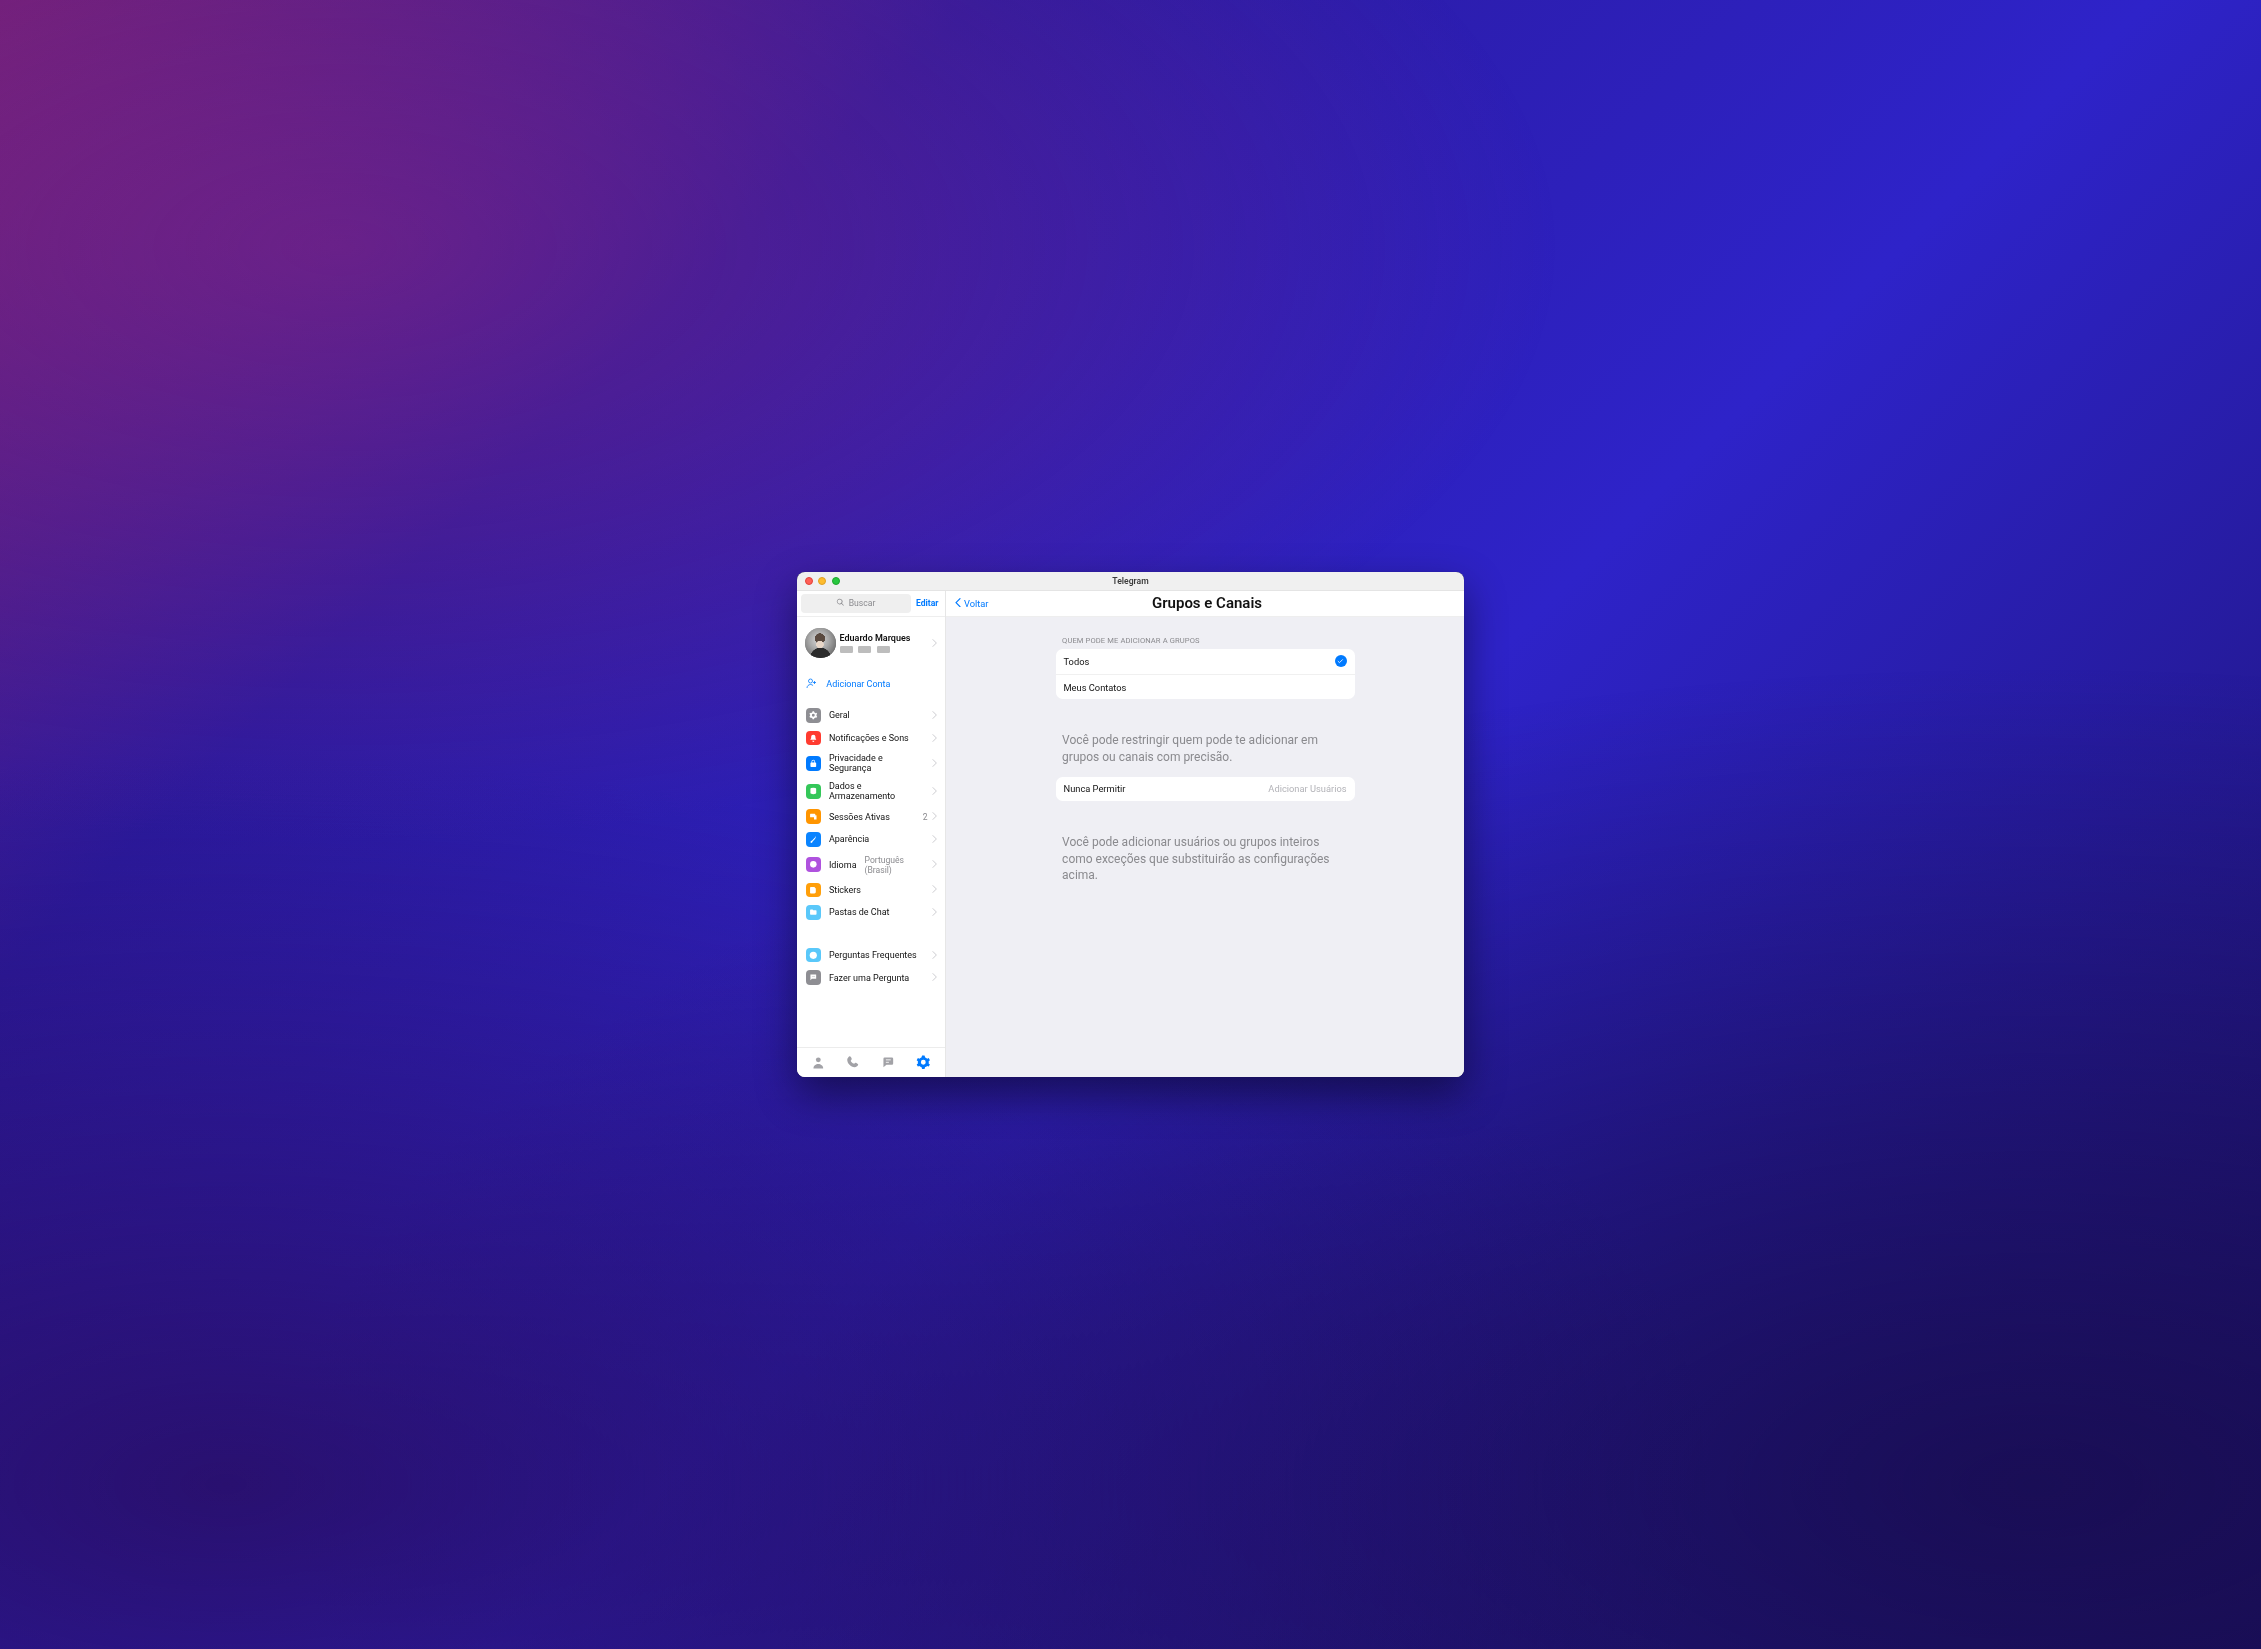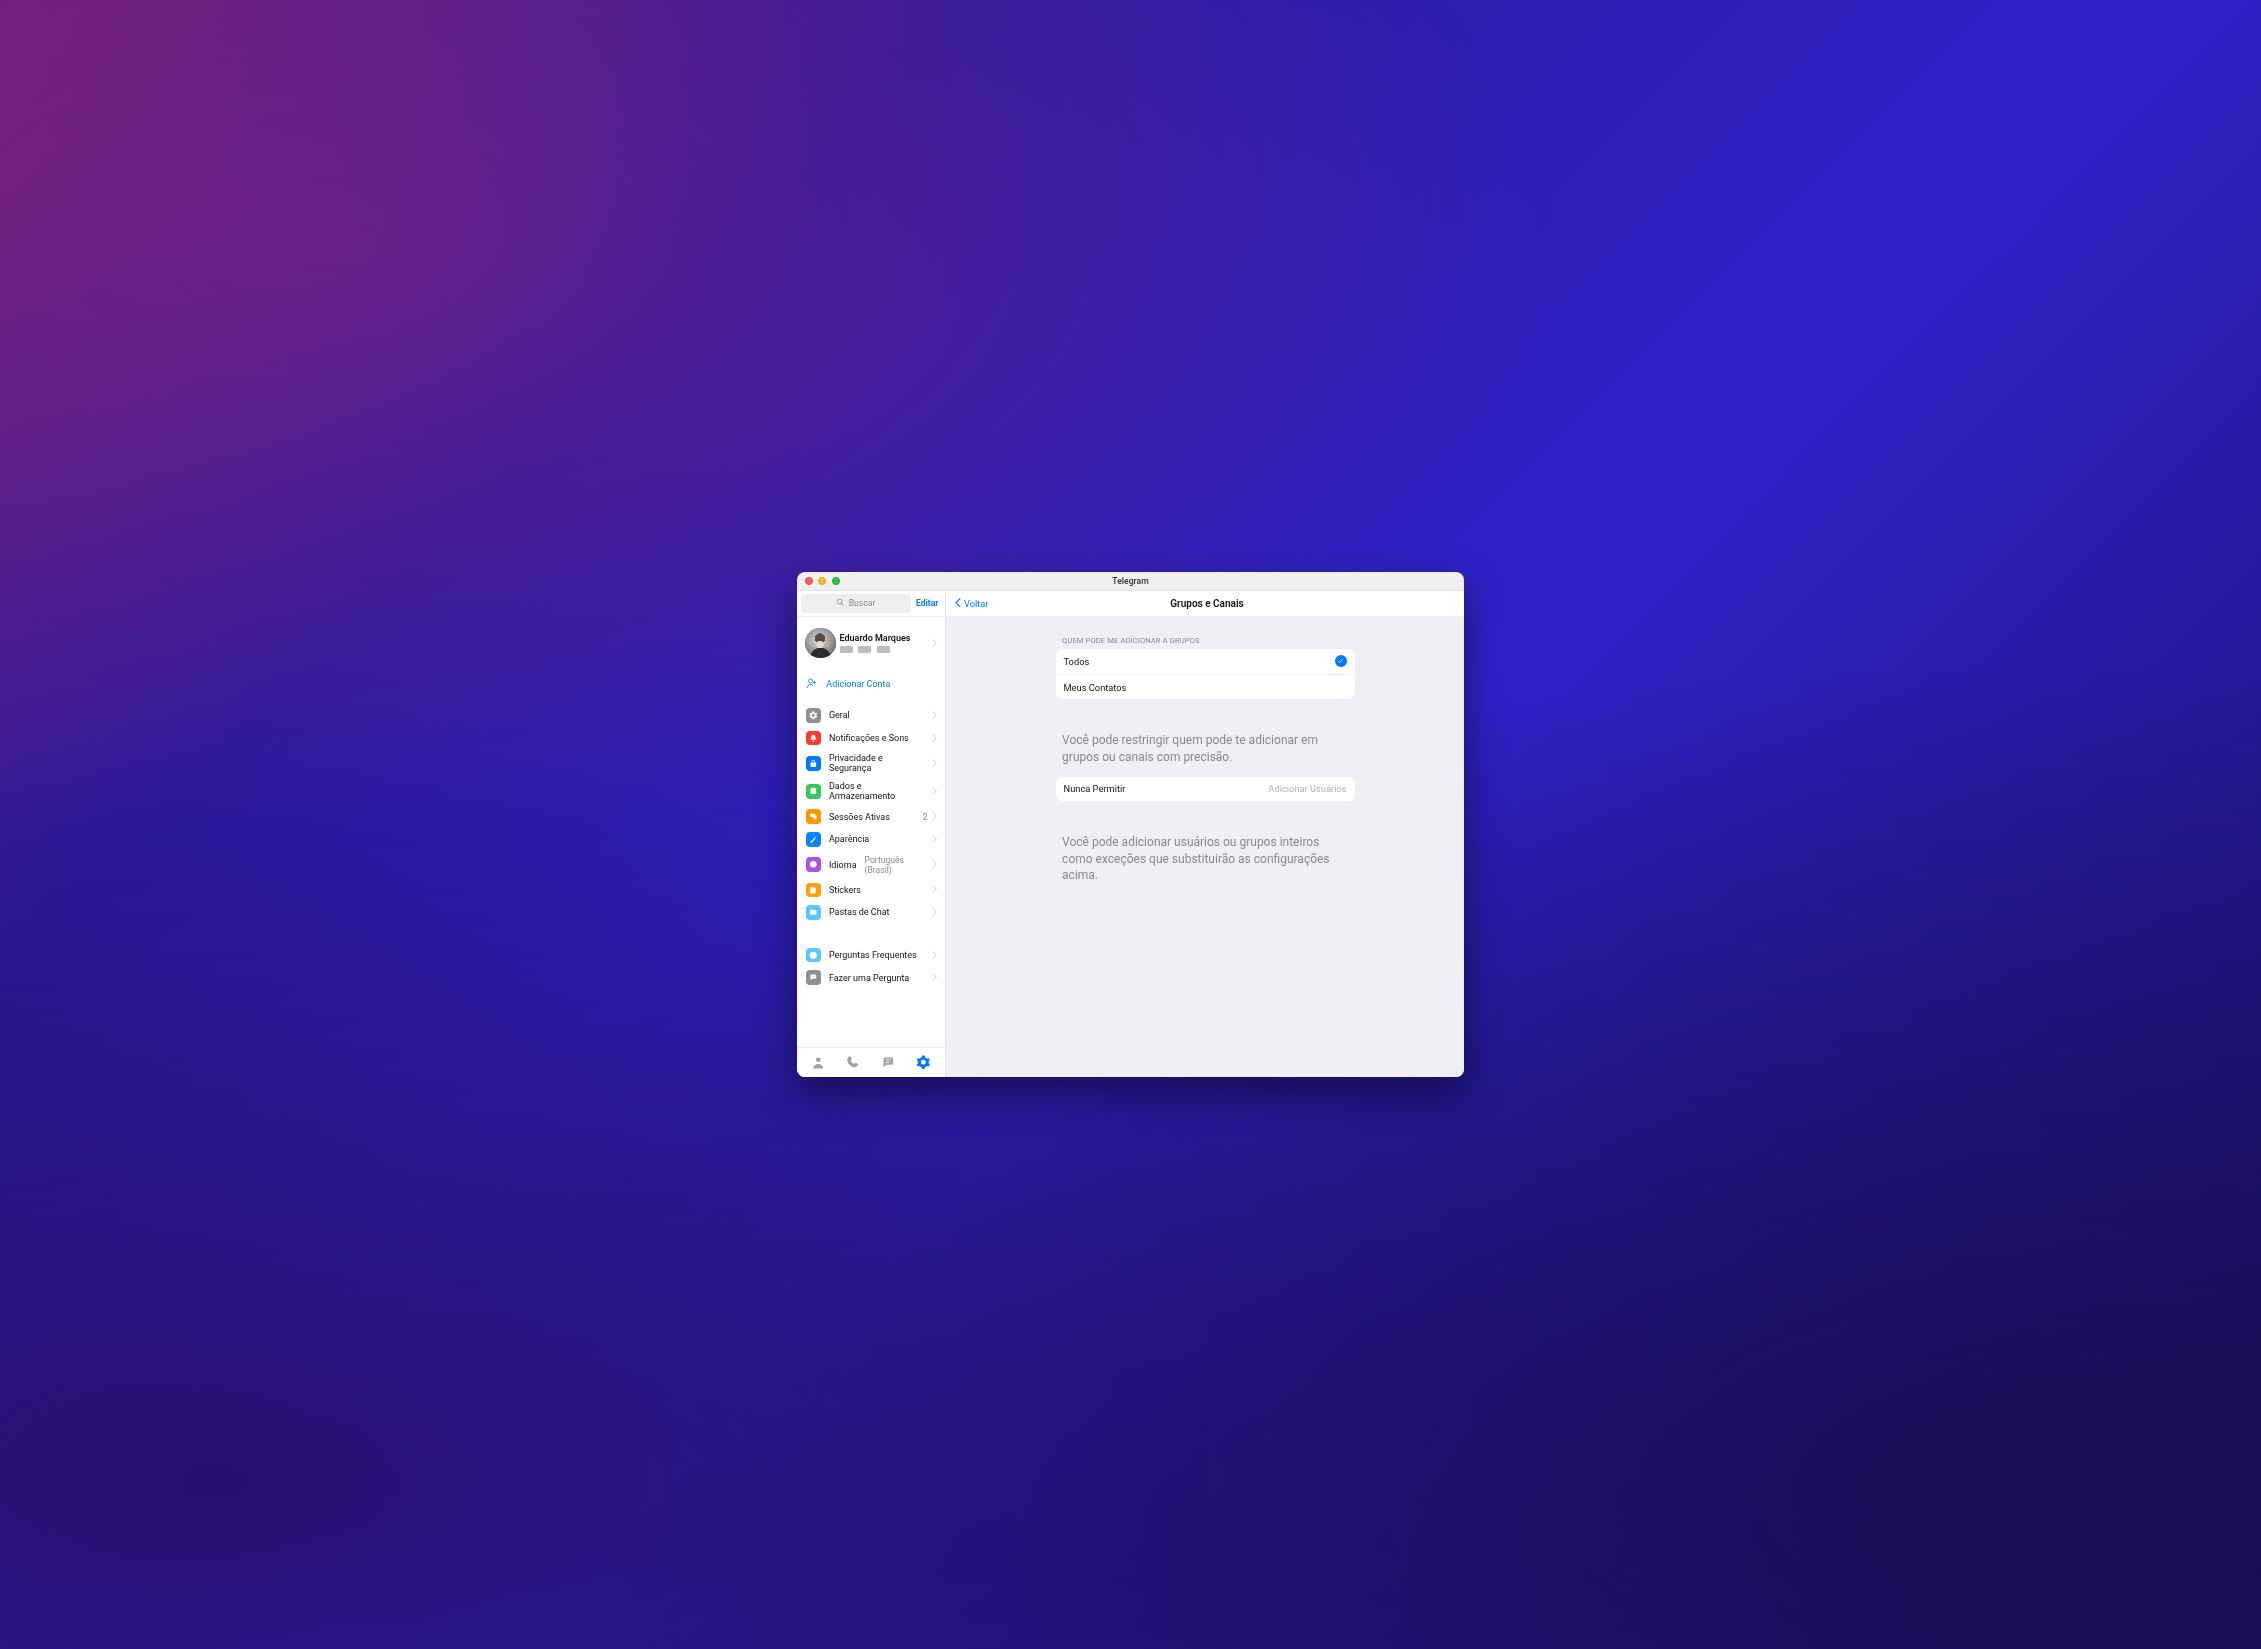--- a/index.html
+++ b/index.html
@@ -157,21 +157,21 @@
   }
   .main-head {
     height:26.6px; background:#ffffff;
     border-bottom: 0.7px solid #eeeeee;
     display:flex; align-items:center;
     position:relative;
     padding: 0 9.3px;
   }
   .back { display:flex; align-items:center; gap:2.7px; color:#007aff; font-size:9.3px; cursor:pointer; }
   .back svg { width:6px; height:9.3px; fill:#007aff; }
-  .main-title { position:absolute; left:4px; right:0; text-align:center; font-size:10px; font-weight:600; color:#111; pointer-events:none; }
+  .main-title { position:absolute; left:4px; right:0; text-align:center; font-size:15px; font-weight:600; color:#111; pointer-events:none; }
   .main-body { flex:1; overflow:auto; display:flex; flex-direction:column; align-items:center; padding-top:12px; }
   .stack { width: 299px; }
   .sec-header { font-size:7.6px; color:#8a8a8e; padding: 6.6px 6.6px 4px 6.6px; letter-spacing:0.1px; }
   .card { background:#fff; border-radius:6.6px; overflow:hidden; }
   .cell {
     display:flex; align-items:center; padding: 6.6px 8px;
     font-size:9.3px; color:#111; cursor:pointer;
     position:relative;
   }
   .cell + .cell { border-top: 0.7px solid #f0f0f0; }

